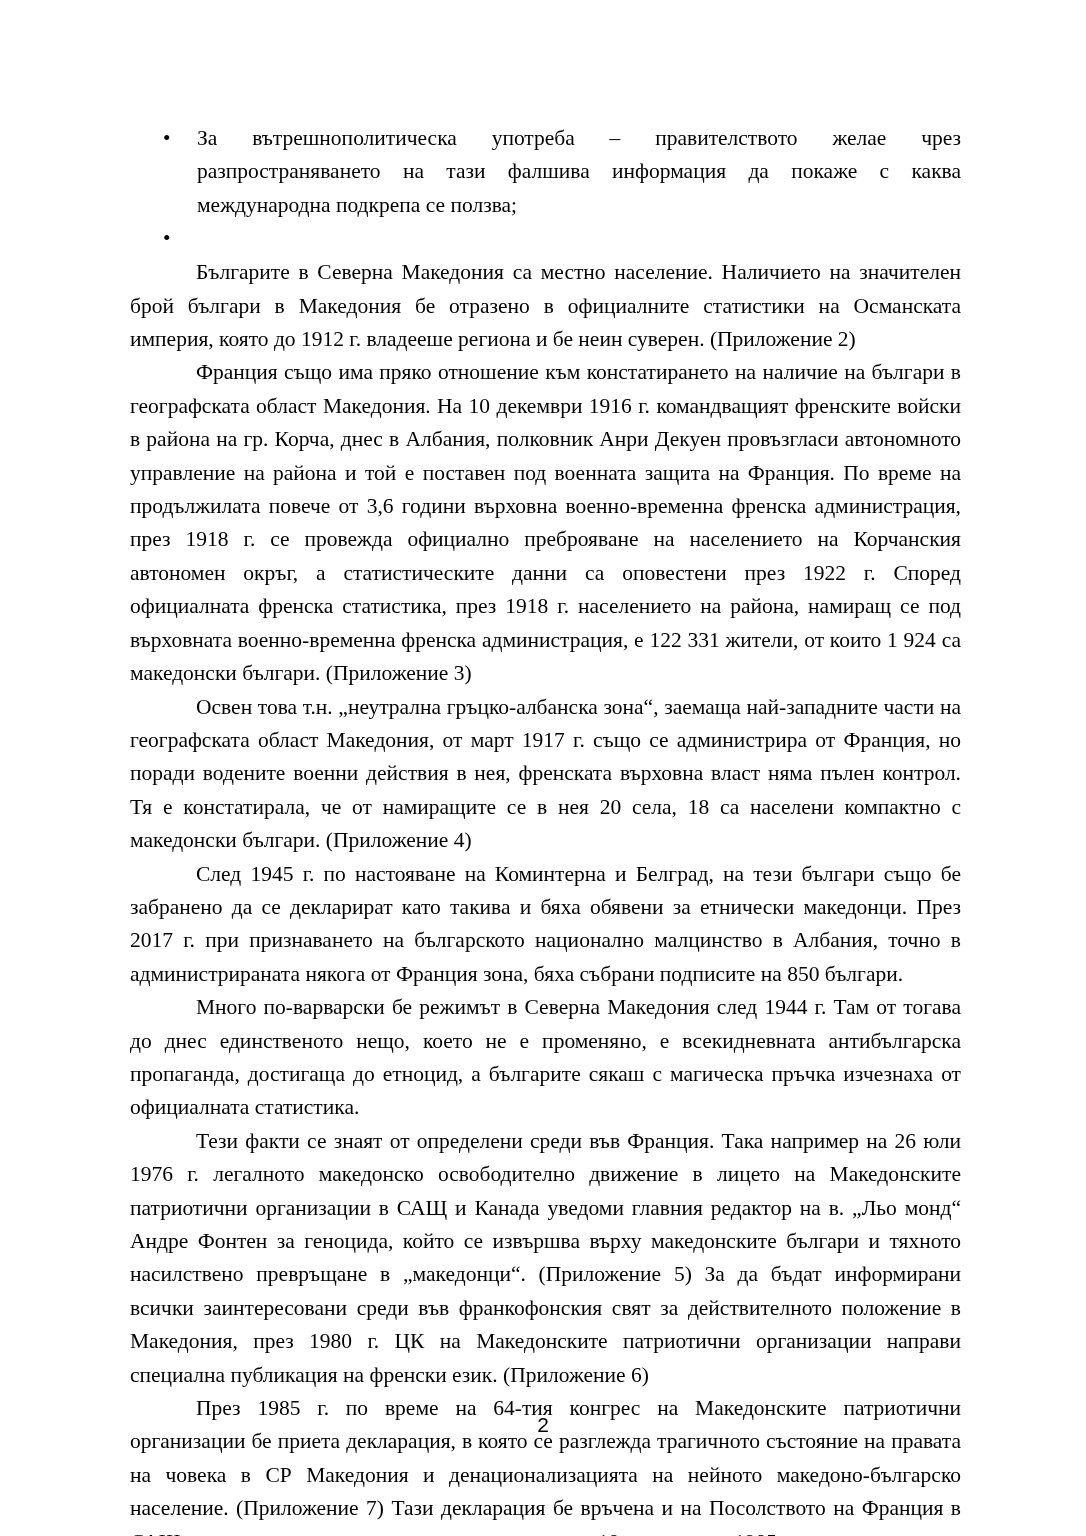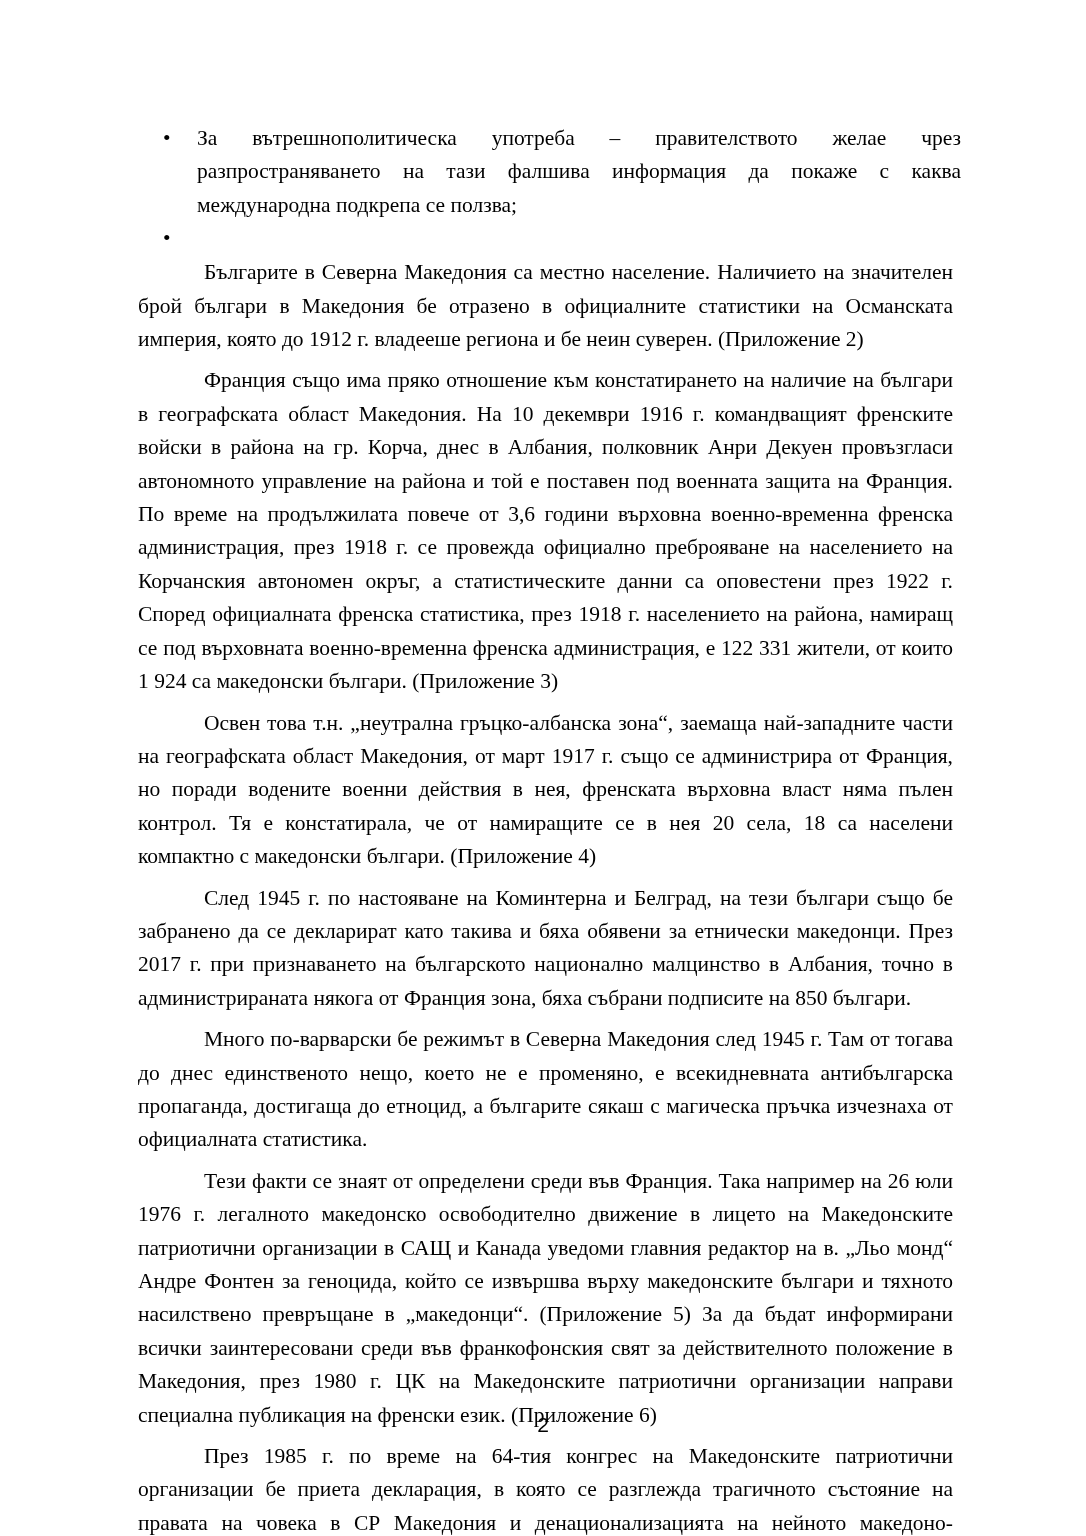--- a/index.html
+++ b/index.html
@@ -34,21 +34,21 @@
     position: relative;
     padding-left: 67px;
     margin: 0;
   }
   ul.bullet-list li .bullet-marker {
     position: absolute;
     left: 33px;
     top: 0;
   }
   .body-paragraphs p {
-    margin: 8px;
+    margin: 0;
     text-indent: 66px;
   }
   .page-footer {
     position: absolute;
     left: 0;
     top: 1408px;
     width: 100%;
     text-align: center;
     font-family: "Liberation Sans", "DejaVu Sans", sans-serif;
     font-size: 21px;
@@ -69,21 +69,21 @@
       <li>
         <span class="bullet-marker">•</span>
       </li>
     </ul>
 
     <div class="body-paragraphs">
       <p>Българите в Северна Македония са местно население. Наличието на значителен брой българи в Македония бе отразено в официалните статистики на Османската империя, която до 1912 г. владееше региона и бе неин суверен. (Приложение 2)</p>
       <p>Франция също има пряко отношение към констатирането на наличие на българи в географската област Македония. На 10 декември 1916 г. командващият френските войски в района на гр. Корча, днес в Албания, полковник Анри Декуен провъзгласи автономното управление на района и той е поставен под военната защита на Франция. По време на продължилата повече от 3,6 години върховна военно-временна френска администрация, през 1918 г. се провежда официално преброяване на населението на Корчанския автономен окръг, а статистическите данни са оповестени през 1922 г. Според официалната френска статистика, през 1918 г. населението на района, намиращ се под върховната военно-временна френска администрация, е 122 331 жители, от които 1 924 са македонски българи. (Приложение 3)</p>
       <p>Освен това т.н. „неутрална гръцко-албанска зона“, заемаща най-западните части на географската област Македония, от март 1917 г. също се администрира от Франция, но поради водените военни действия в нея, френската върховна власт няма пълен контрол. Тя е констатирала, че от намиращите се в нея 20 села, 18 са населени компактно с македонски българи. (Приложение 4)</p>
       <p>След 1945 г. по настояване на Коминтерна и Белград, на тези българи също бе забранено да се декларират като такива и бяха обявени за етнически македонци. През 2017 г. при признаването на българското национално малцинство в Албания, точно в администрираната някога от Франция зона, бяха събрани подписите на 850 българи.</p>
-      <p>Много по-варварски бе режимът в Северна Македония след 1945 г. Там от тогава до днес единственото нещо, което не е променяно, е всекидневната антибългарска пропаганда, достигаща до етноцид, а българите сякаш с магическа пръчка изчезнаха от официалната статистика.</p>
+      <p>Много по-варварски бе режимът в Северна Македония след 1944 г. Там от тогава до днес единственото нещо, което не е променяно, е всекидневната антибългарска пропаганда, достигаща до етноцид, а българите сякаш с магическа пръчка изчезнаха от официалната статистика.</p>
       <p>Тези факти се знаят от определени среди във Франция. Така например на 26 юли 1976 г. легалното македонско освободително движение в лицето на Македонските патриотични организации в САЩ и Канада уведоми главния редактор на в. „Льо монд“ Андре Фонтен за геноцида, който се извършва върху македонските българи и тяхното насилствено превръщане в „македонци“. (Приложение 5) За да бъдат информирани всички заинтересовани среди във франкофонския свят за действителното положение в Македония, през 1980 г. ЦК на Македонските патриотични организации направи специална публикация на френски език. (Приложение 6)</p>
       <p>През 1985 г. по време на 64-тия конгрес на Македонските патриотични организации бе приета декларация, в която се разглежда трагичното състояние на правата на човека в СР Македония и денационализацията на нейното македоно-българско население. (Приложение 7) Тази декларация бе връчена и на Посолството на Франция в САЩ, което след като се запозна с нея, на 18 октомври 1985 г. отговори: „ние посрещнахме с одобрение Вашето писмо заедно с приложената резолюция, отнасяща се до правата на македонските българи. Вие много добре знаете, че като една от страните,</p>
     </div>
 
   </div>
 
   <div class="page-footer">
     <span>2</span>
   </div>
 </div>

